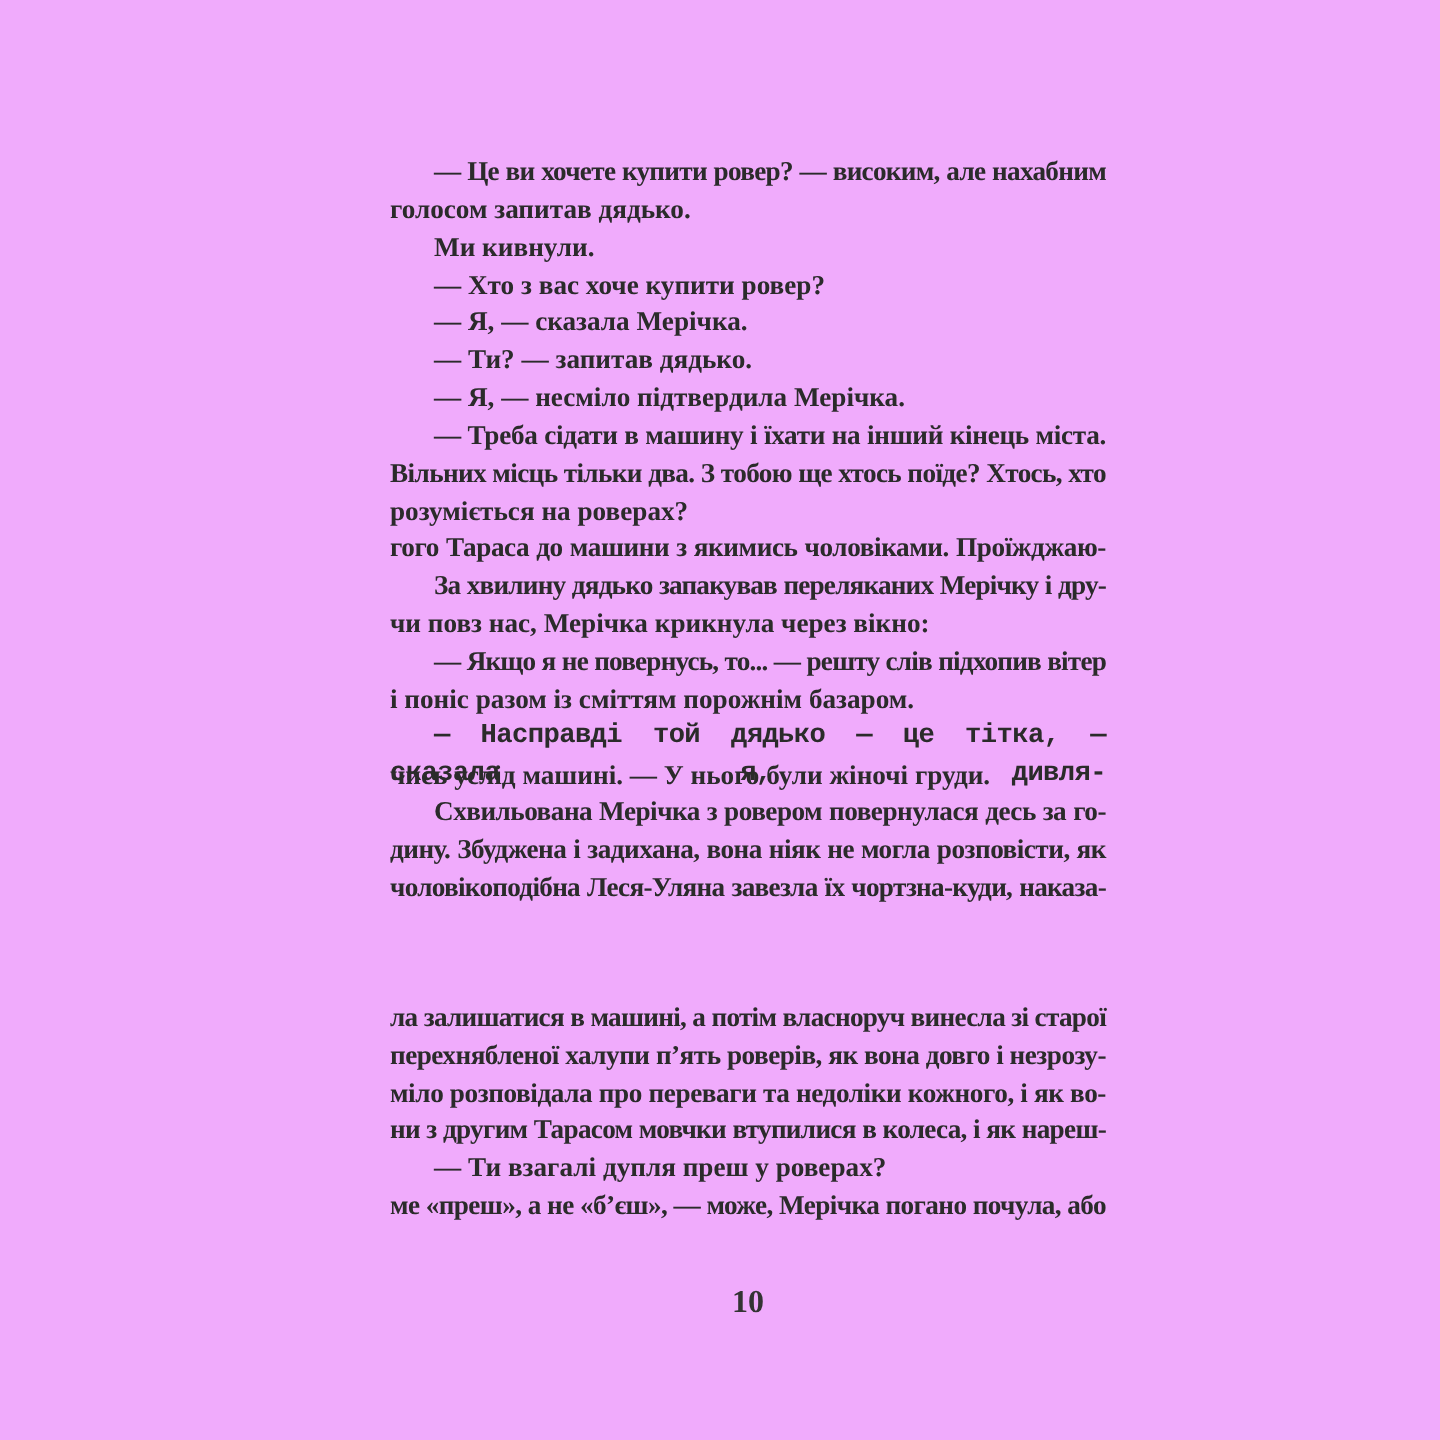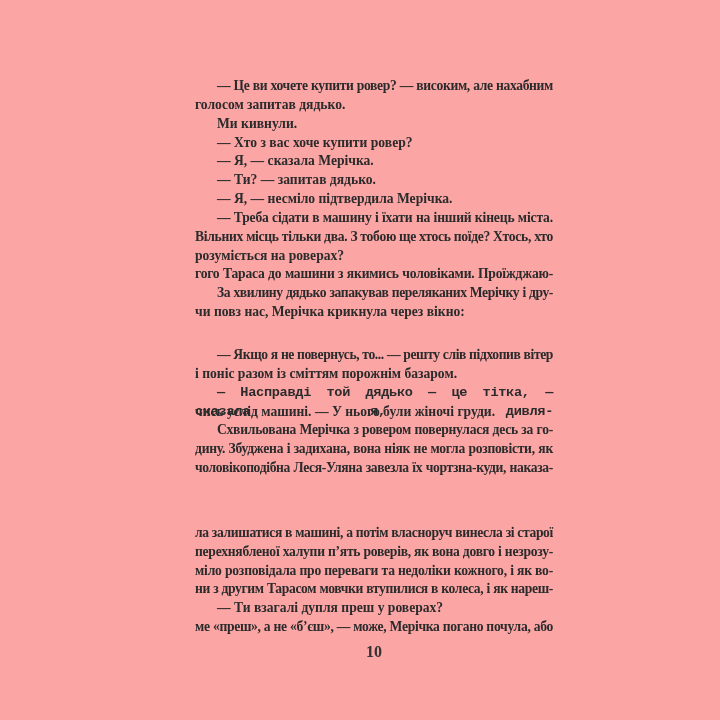--- a/index.html
+++ b/index.html
@@ -1,20 +1,20 @@
 <!DOCTYPE html>
 <html><head>
   <meta charset="utf-8">
   <style>
     html, body { margin: 0; padding: 0; }
     body {
       width: 720px; height: 720px; background: #ffffff; position: relative; overflow: hidden;
       font-family: "Liberation Serif", "DejaVu Serif", serif;
     }
-    .page { position: absolute; left: 0; top: 0; width: 720px; height: 720px; background: #fca5a5; }
+    .page { position: absolute; left: 0; top: 0; width: 720px; height: 720px; background: #f0abfc; }
     .text-block {
       position: absolute; left: 195px; top: 77px; width: 358px;
       color: #2b2b2b; font-size: 13.6px; font-weight: bold;
     }
     .line {
       height: 18.85px; line-height: 18.85px;
       text-align: justify; text-align-last: justify;
       overflow: visible;
     }
     .line.indent { text-indent: 22px; }
@@ -62,21 +62,21 @@
       <div class="line last">розуміється на роверах?</div>
     </div>
 
     <div>
       <div class="line" style="letter-spacing: -0.2px;">гого Тараса до машини з якимись чоловіками. Проїжджаю-</div>
       <div class="line indent" style="letter-spacing: -0.4px;">За хвилину дядько запакував переляканих Мерічку і дру-</div>
       <div class="line last">чи повз нас, Мерічка крикнула через вікно:</div>
     </div>
 
     <div>
-      <div class="line indent" style="letter-spacing: -0.4px; margin-top: 24px;">— Якщо я не повернусь, то... — решту слів підхопив вітер</div>
+      <div class="line indent" style="letter-spacing: -0.4px;">— Якщо я не повернусь, то... — решту слів підхопив вітер</div>
       <div class="line last">і поніс разом із сміттям порожнім базаром.</div>
     </div>
 
     <div>
       <div class="line indent" style="letter-spacing: -0.3px; font-family: Liberation Mono, monospace;">— Насправді той дядько — це тітка, — сказала я, дивля-</div>
       <div class="line last">чись услід машині. — У нього були жіночі груди.</div>
     </div>
 
     <div>
       <div class="line indent" style="letter-spacing: -0.25px;">Схвильована Мерічка з ровером повернулася десь за го-</div>

